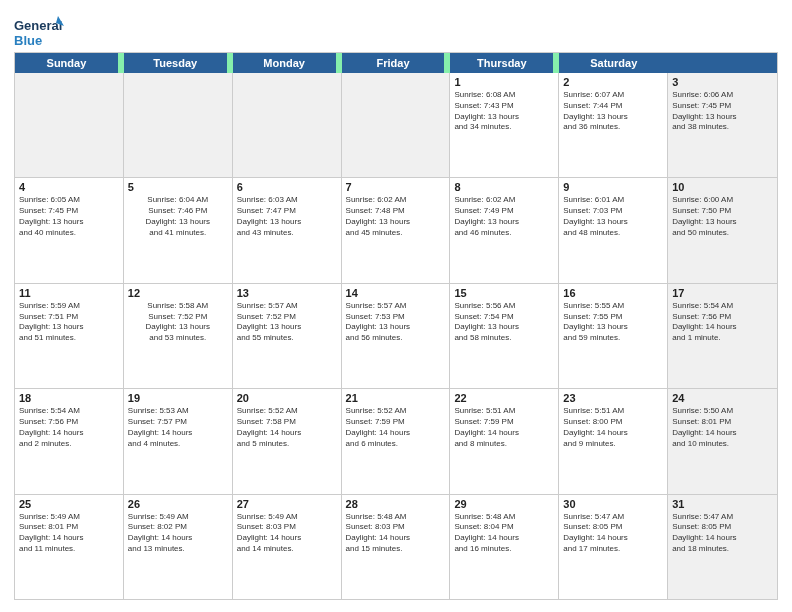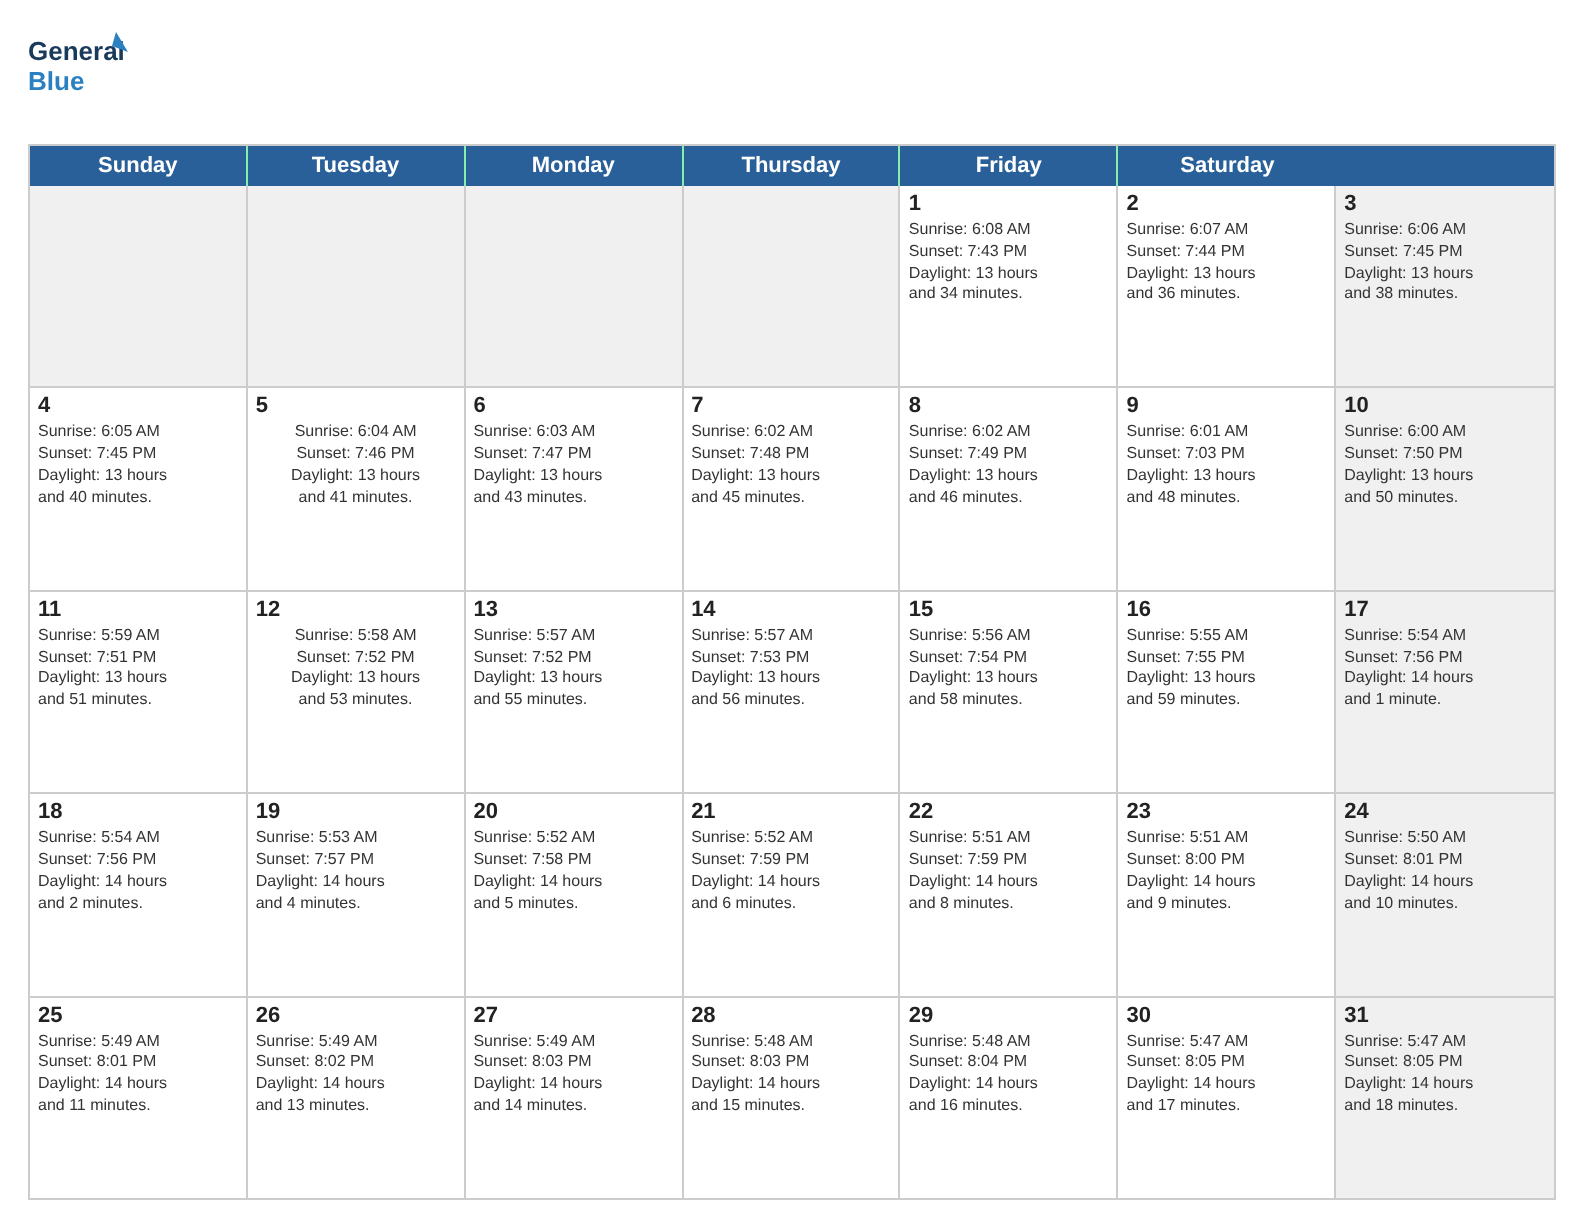--- a/index.html
+++ b/index.html
@@ -14,21 +14,21 @@
       width: 792px;
       height: 612px;
       padding: 12px 14px;
       display: flex;
       flex-direction: column;
     }
     .header {
       display: flex;
       justify-content: space-between;
       align-items: flex-start;
-      margin-bottom: 20px;
+      margin-bottom: 0;
     }
     .logo {
       display: flex;
       align-items: center;
     }
     .title-block {
       text-align: right;
     }
     .title-block h1 {
       font-size: 28px;
@@ -50,21 +50,21 @@
       display: grid;
       grid-template-columns: repeat(7, 1fr);
       background: #2a6099;
     }
     .cal-header-cell {
       color: #fff;
       font-size: 11px;
       font-weight: bold;
       text-align: center;
       padding: 4px 2px;
-      border-right: 1px solid #86efac;
+      border-right: 6px solid #86efac;
     }
     .cal-header-cell:last-child { border-right: none; }
     .cal-body {
       flex: 1;
       display: flex;
       flex-direction: column;
     }
     .cal-row {
       flex: 1;
       display: grid;
@@ -111,22 +111,22 @@
       <h1></h1>
       <h2></h2>
     </div>
   </div>
 
   <div class="calendar">
     <div class="cal-header">
     <div class="cal-header-cell">Sunday</div>
         <div class="cal-header-cell">Tuesday</div>
         <div class="cal-header-cell">Monday</div>
+        <div class="cal-header-cell">Friday</div>
         <div class="cal-header-cell">Thursday</div>
-        <div class="cal-header-cell">Friday</div>
         <div class="cal-header-cell">Saturday</div>
       </div>
     <div class="cal-body">
     <div class="cal-row">
           <div class="cal-cell empty shaded"></div>
           <div class="cal-cell empty shaded"></div>
           <div class="cal-cell empty shaded"></div>
           <div class="cal-cell empty shaded"></div>
           <div class="cal-cell">
             <div class="day-num">1</div>

